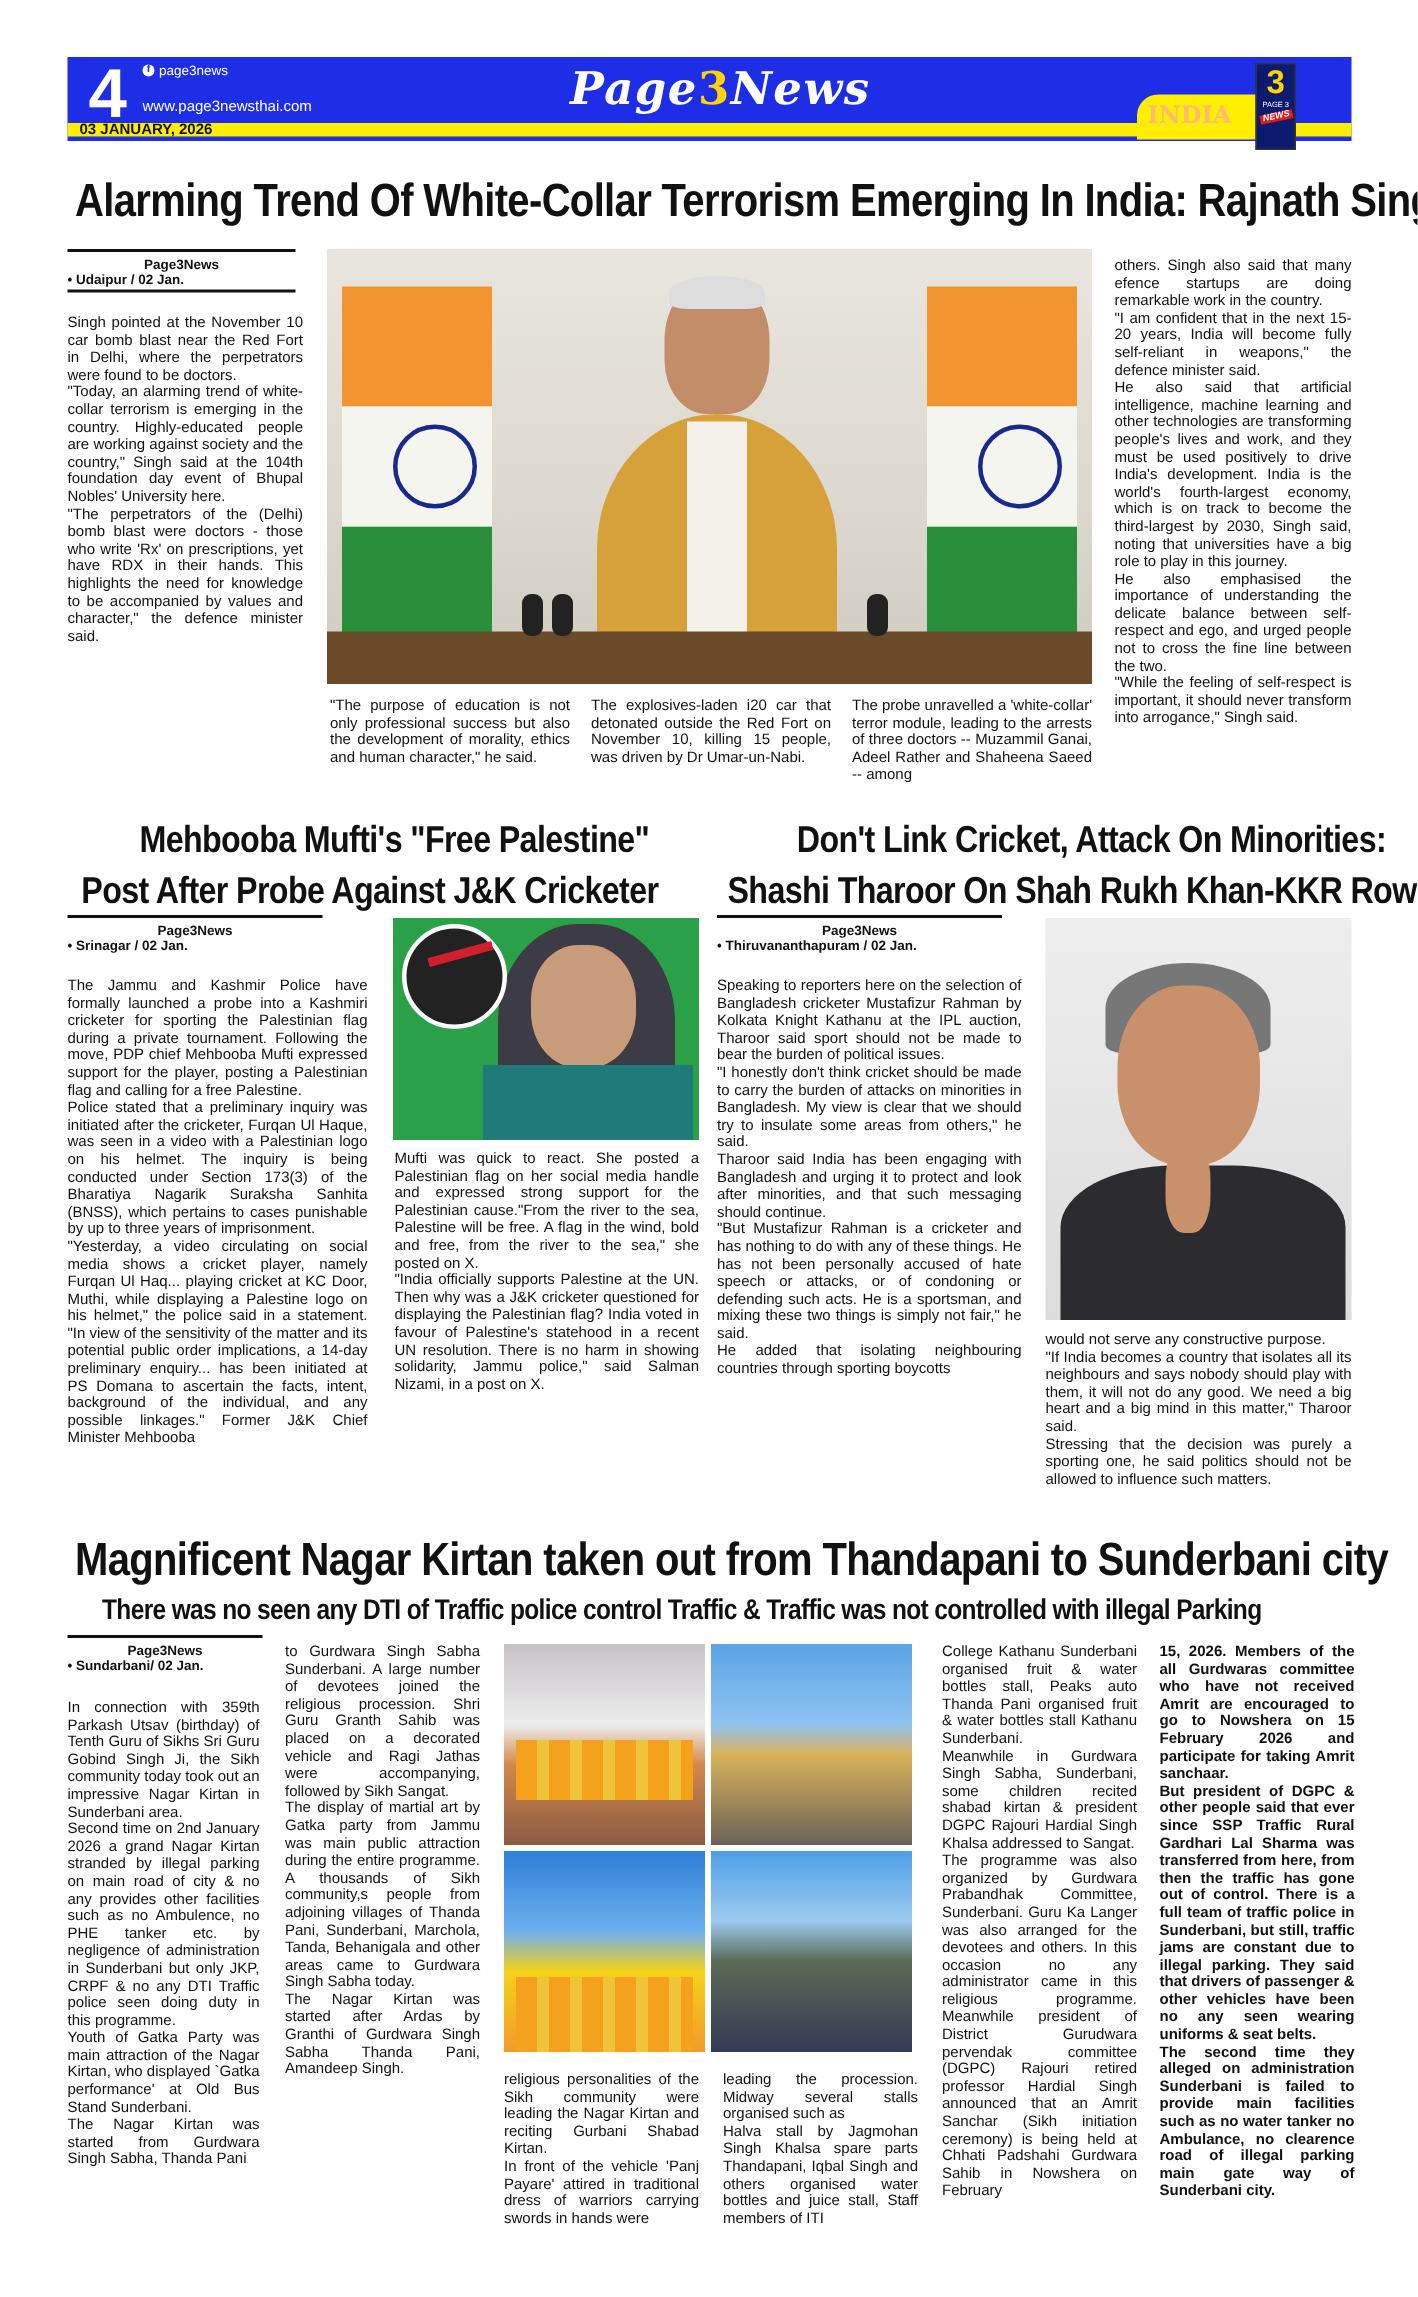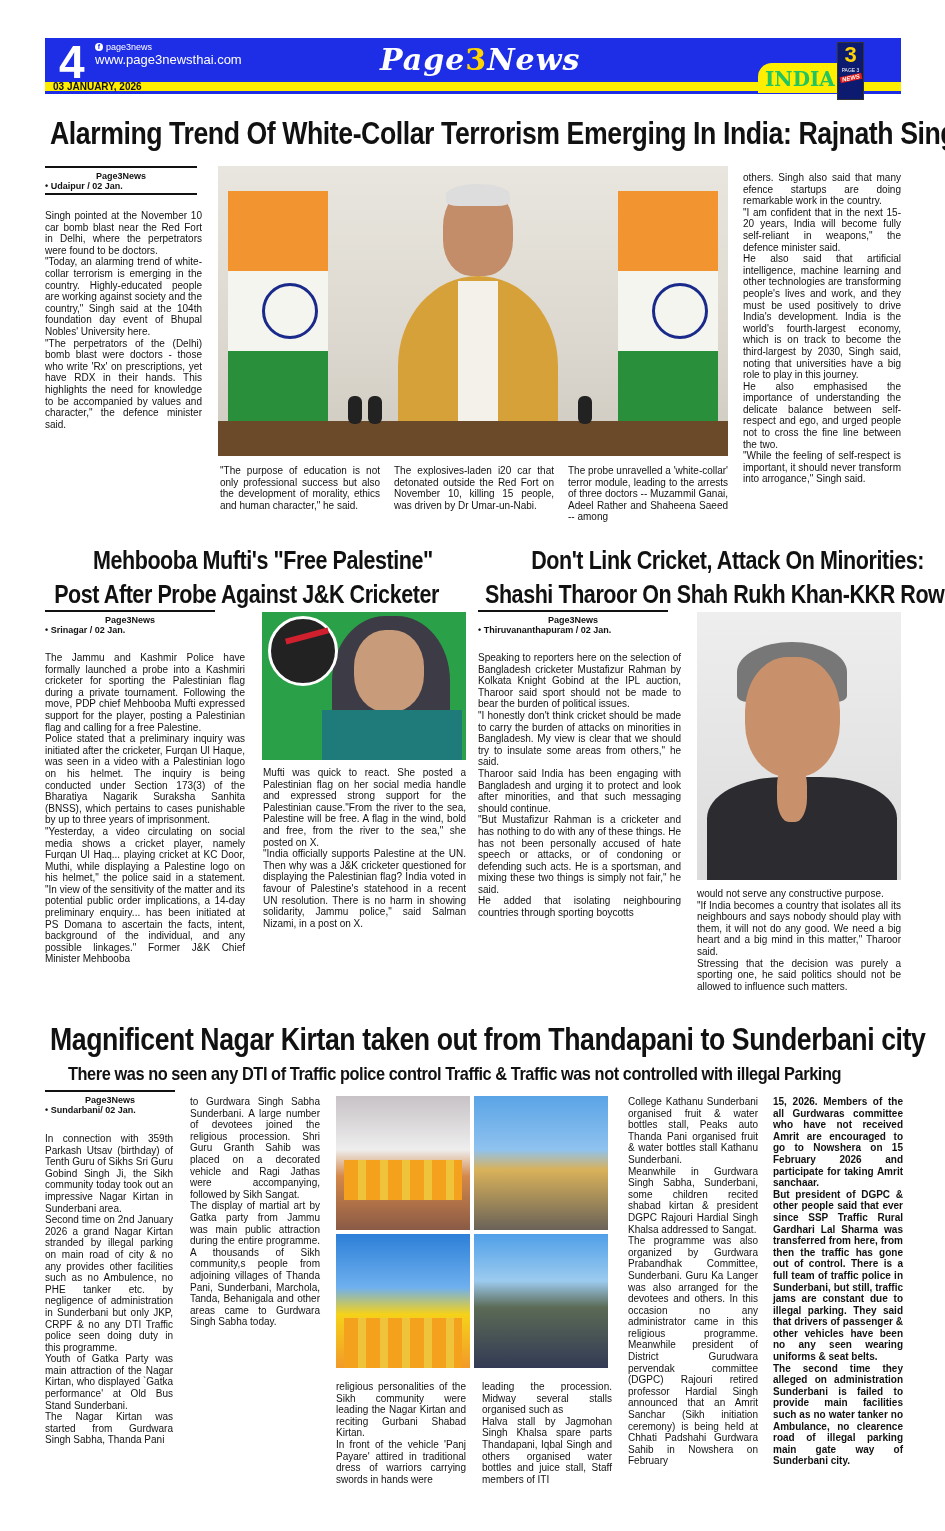--- a/index.html
+++ b/index.html
@@ -6,25 +6,25 @@
   html, body { width: 945px; height: 1531px; background: #ffffff; overflow: hidden; }
   body { font-family: "Liberation Sans", sans-serif; color: #111; position: relative; }
 
   
   .masthead { position: absolute; left: 45px; top: 38px; width: 856px; height: 56px; background: #1e2ee6; }
   .masthead .yellow-strip { position: absolute; left: 0; top: 44px; width: 856px; height: 9px; background: #ffee00; }
   .masthead .yellow-tab { position: absolute; left: 713px; top: 25px; width: 90px; height: 30px; background: #ffee00; border-top-left-radius: 14px; }
   .page-number { position: absolute; left: 14px; top: 2px; font-size: 46px; font-weight: bold; color: #fff; line-height: 44px; font-family: "Liberation Sans", sans-serif; }
   .social { position: absolute; left: 50px; top: 4px; font-size: 9px; color: #fff; display: flex; align-items: center; gap: 3px; }
   .fb-icon { display: inline-block; width: 8px; height: 8px; border-radius: 50%; background: #fff; color: #1e2ee6; font-size: 7px; line-height: 8px; text-align: center; font-weight: bold; }
-  .website { position: absolute; left: 50px; top: 14px; font-size: 13px; color: #fff; }
+  .website { position: absolute; left: 50px; top: 28px; font-size: 10px; color: #fff; }
   .pub-date { position: absolute; left: 8px; top: 44px; font-size: 10px; font-weight: bold; color: #111; line-height: 10px; }
   .logo { position: absolute; left: 335px; top: 4px; font-family: "DejaVu Serif", serif; font-size: 30px; font-weight: bold; color: #fff; letter-spacing: 1px; font-style: italic; }
   .logo .three { color: #ffd400; font-style: normal; }
-  .section-label { position: absolute; left: 720px; top: 29px; font-family: "DejaVu Serif", serif; font-weight: bold; font-size: 20px; color: #22c55e; }
+  .section-label { position: absolute; left: 720px; top: 29px; font-family: "DejaVu Serif", serif; font-weight: bold; font-size: 16px; color: #fdba74; }
   .badge { position: absolute; left: 792px; top: 4px; width: 27px; height: 58px; background: #0c1a70; border: 1px solid #333; }
   .badge .b3 { display: block; text-align: center; color: #ffd400; font-weight: bold; font-size: 22px; line-height: 24px; }
   .badge .bp { display: block; text-align: center; color: #fff; font-size: 5px; }
   .badge .bn { display: block; margin: 2px auto 0; width: 22px; background: #e01b1b; color: #fff; font-size: 6px; font-style: italic; font-weight: bold; text-align: center; transform: rotate(-12deg); }
 
   
   .headline { position: absolute; font-weight: bold; color: #111; font-family: "Liberation Sans", sans-serif; transform-origin: left top; white-space: nowrap; letter-spacing: -0.5px; }
   .h-main { left: 50px; top: 116px; font-size: 31px; transform: scaleX(0.86); }
   .h-left { left: 80px; top: 543px; font-size: 25px; line-height: 34px; text-align: center; transform: scaleX(0.86); }
   .h-right { left: 485px; top: 543px; font-size: 25px; line-height: 34px; text-align: center; transform: scaleX(0.86); }
@@ -202,21 +202,21 @@
   <div>Shashi Tharoor On Shah Rukh Khan-KKR Row</div>
 </h2>
 
 <div class="byline" style="left:478px; top:610px; width:190px;">
   <span class="rule"></span>
   <span class="agency">Page3News</span>
   <span class="place">• Thiruvananthapuram / 02 Jan.</span>
 </div>
 
 <div class="col" style="left:478px; top:652px; width:203px;">
-  <p>Speaking to reporters here on the selection of Bangladesh cricketer Mustafizur Rahman by Kolkata Knight Gobind at the IPL auction, Tharoor said sport should not be made to bear the burden of political issues.</p>
+  <p>Speaking to reporters here on the selection of Bangladesh cricketer Mustafizur Rahman by Kolkata Knight Kathanu at the IPL auction, Tharoor said sport should not be made to bear the burden of political issues.</p>
   <p>"I honestly don't think cricket should be made to carry the burden of attacks on minorities in Bangladesh. My view is clear that we should try to insulate some areas from others," he said.</p>
   <p>Tharoor said India has been engaging with Bangladesh and urging it to protect and look after minorities, and that such messaging should continue.</p>
   <p>"But Mustafizur Rahman is a cricketer and has nothing to do with any of these things. He has not been personally accused of hate speech or attacks, or of condoning or defending such acts. He is a sportsman, and mixing these two things is simply not fair," he said.</p>
   <p>He added that isolating neighbouring countries through sporting boycotts</p>
 </div>
 
 <div class="photo photo-tharoor">
   <div class="th-hair"></div>
   <div class="th-head"></div>
   <div class="th-body"></div>
@@ -241,20 +241,21 @@
 <div class="col" style="left:45px; top:1133px; width:128px;">
   <p>In connection with 359th Parkash Utsav (birthday) of Tenth Guru of Sikhs Sri Guru Gobind Singh Ji, the Sikh community today took out an impressive Nagar Kirtan in Sunderbani area.</p>
   <p>Second time on 2nd January 2026 a grand Nagar Kirtan stranded by illegal parking on main road of city &amp; no any provides other facilities such as no Ambulence, no PHE tanker etc. by negligence of administration in Sunderbani but only JKP, CRPF &amp; no any DTI Traffic police seen doing duty in this programme.</p>
   <p>Youth of Gatka Party was main attraction of the Nagar Kirtan, who displayed `Gatka performance' at Old Bus Stand Sunderbani.</p>
   <p>The Nagar Kirtan was started from Gurdwara Singh Sabha, Thanda Pani</p>
 </div>
 
 <div class="col" style="left:190px; top:1096px; width:130px;">
   <p>to Gurdwara Singh Sabha Sunderbani. A large number of devotees joined the religious procession. Shri Guru Granth Sahib was placed on a decorated vehicle and Ragi Jathas were accompanying, followed by Sikh Sangat.</p>
   <p>The display of martial art by Gatka party from Jammu was main public attraction during the entire programme. A thousands of Sikh community,s people from adjoining villages of Thanda Pani, Sunderbani, Marchola, Tanda, Behanigala and other areas came to Gurdwara Singh Sabha today.</p>
+  <p>The Nagar Kirtan was started after Ardas by Granthi of Gurdwara Singh Sabha Thanda Pani, Amandeep Singh.</p>
 </div>
 
 <div class="photo-grid">
   <div class="tile t1">
       <div class="robes" style="height:40px; bottom:30px;"></div>
     </div>
   <div class="tile t2"></div>
   <div class="tile t3">
       <div class="robes"></div>
     </div>

